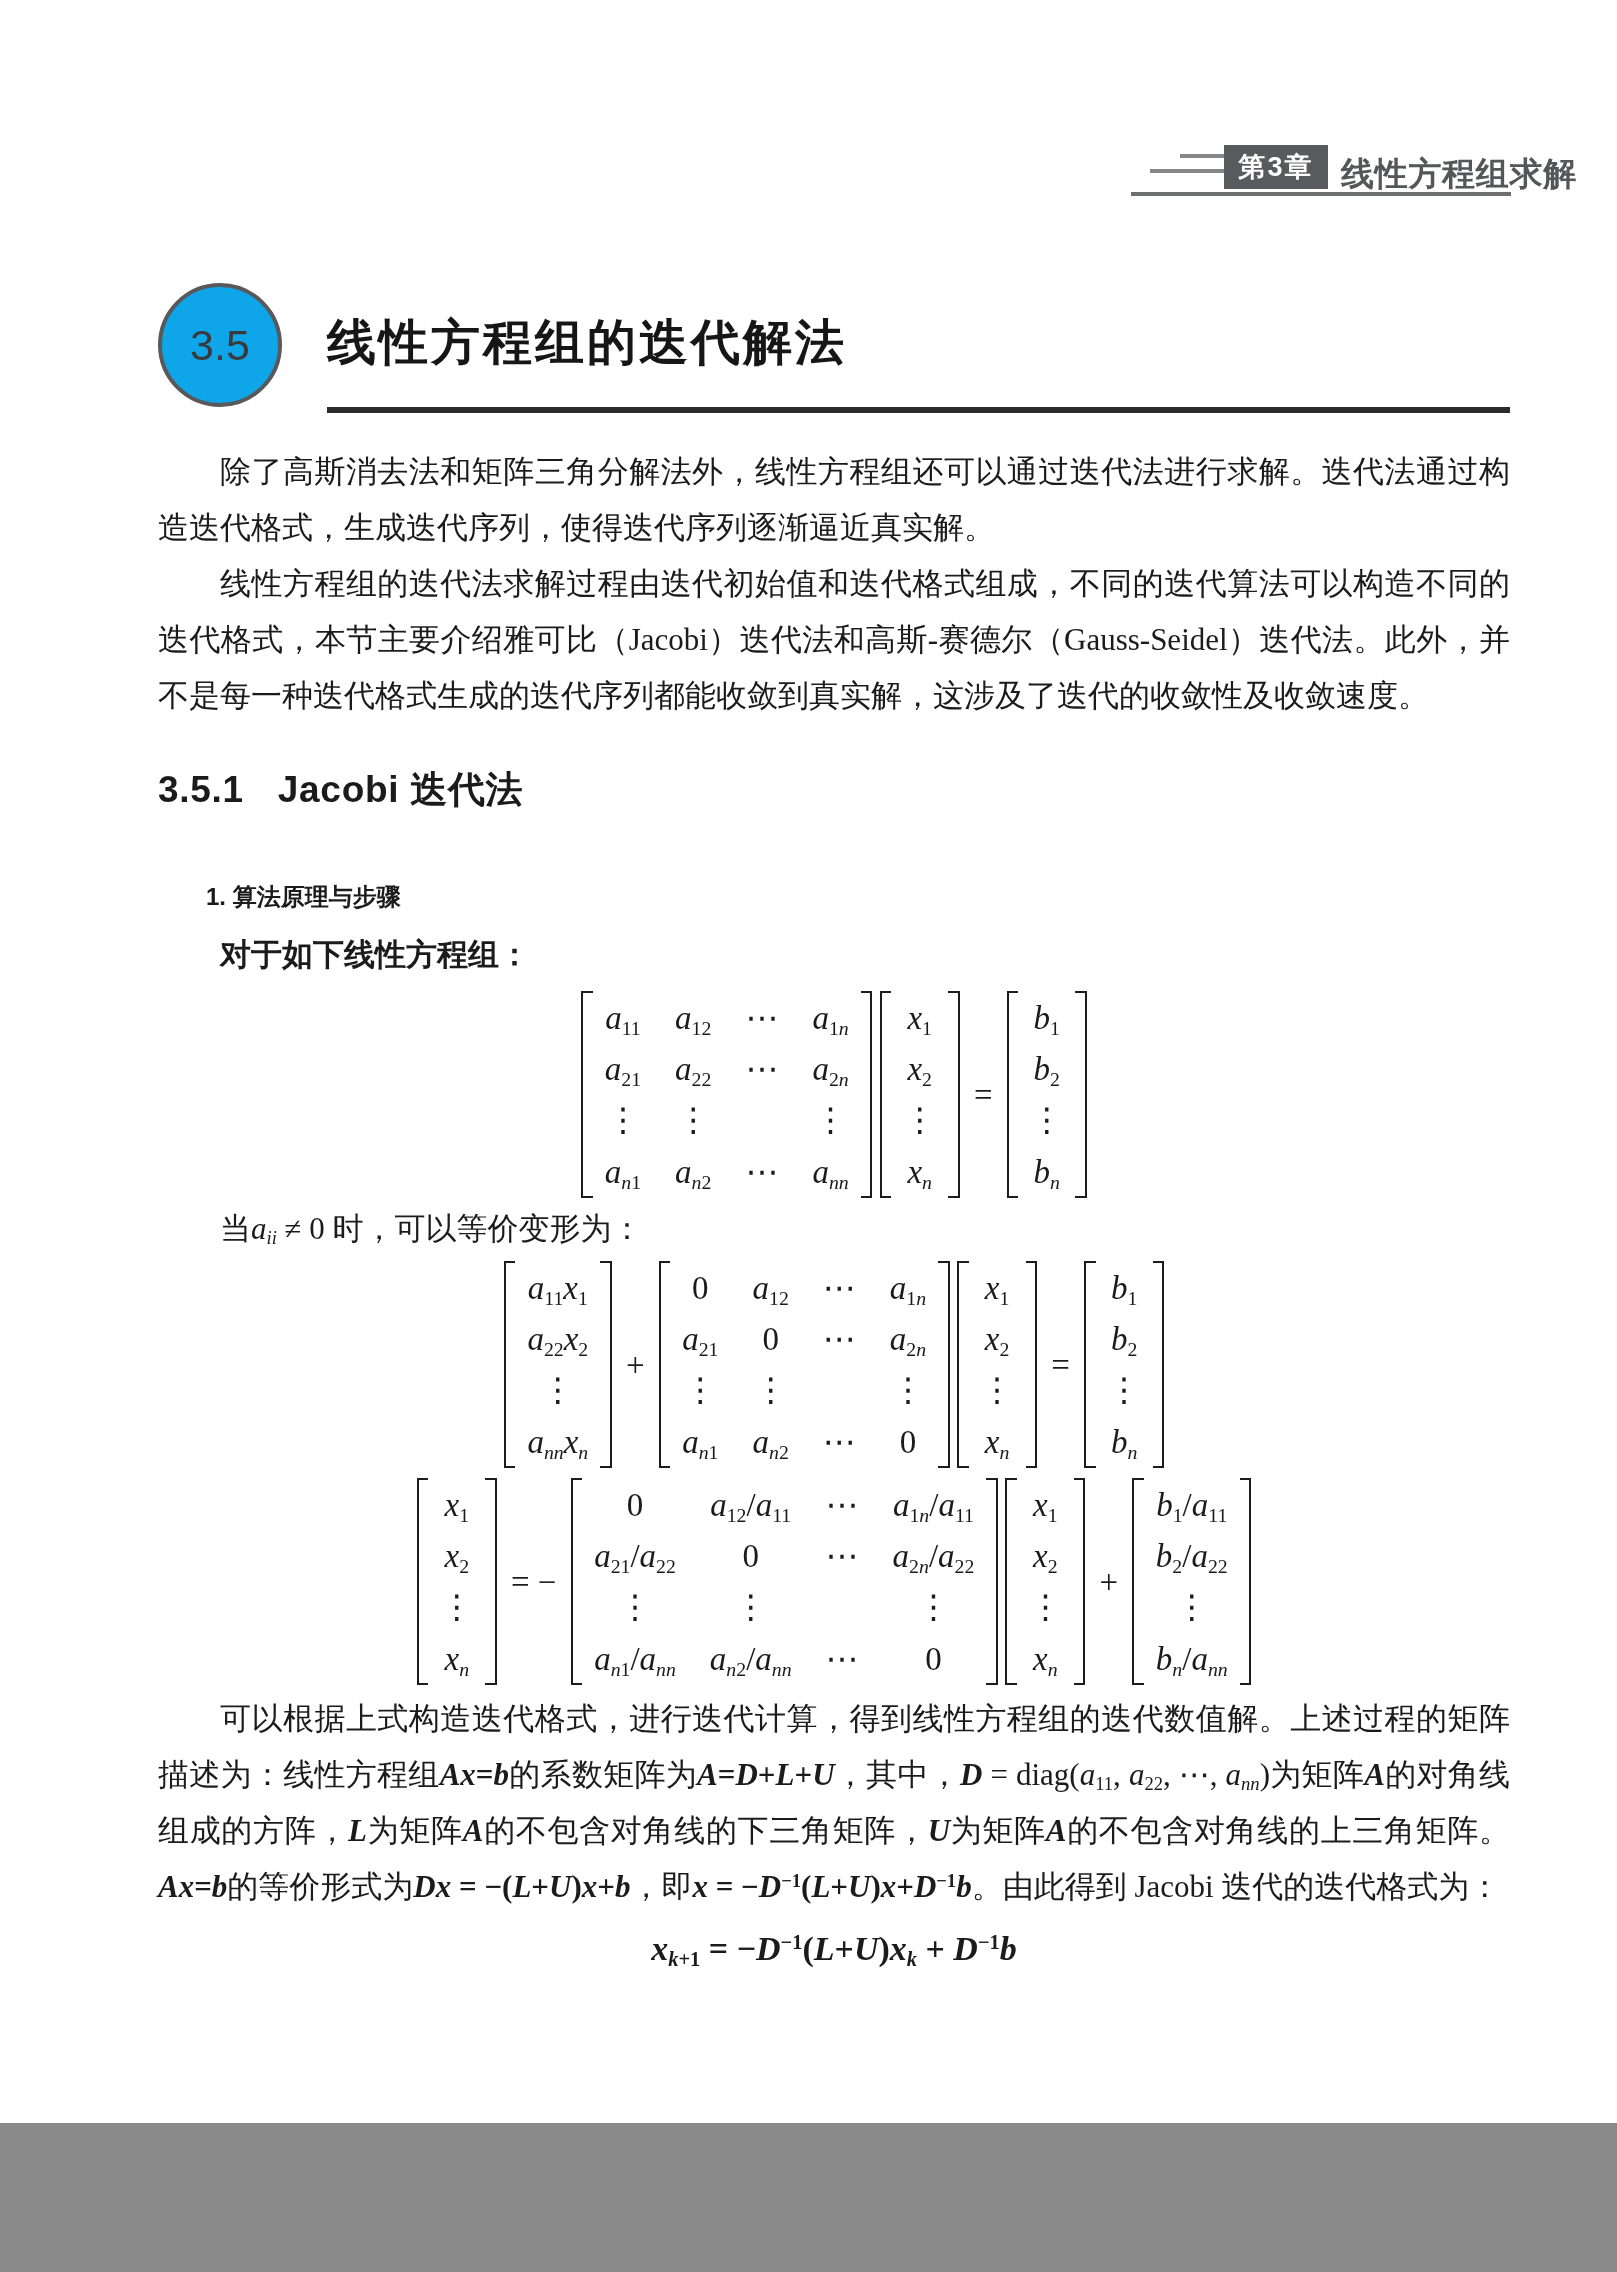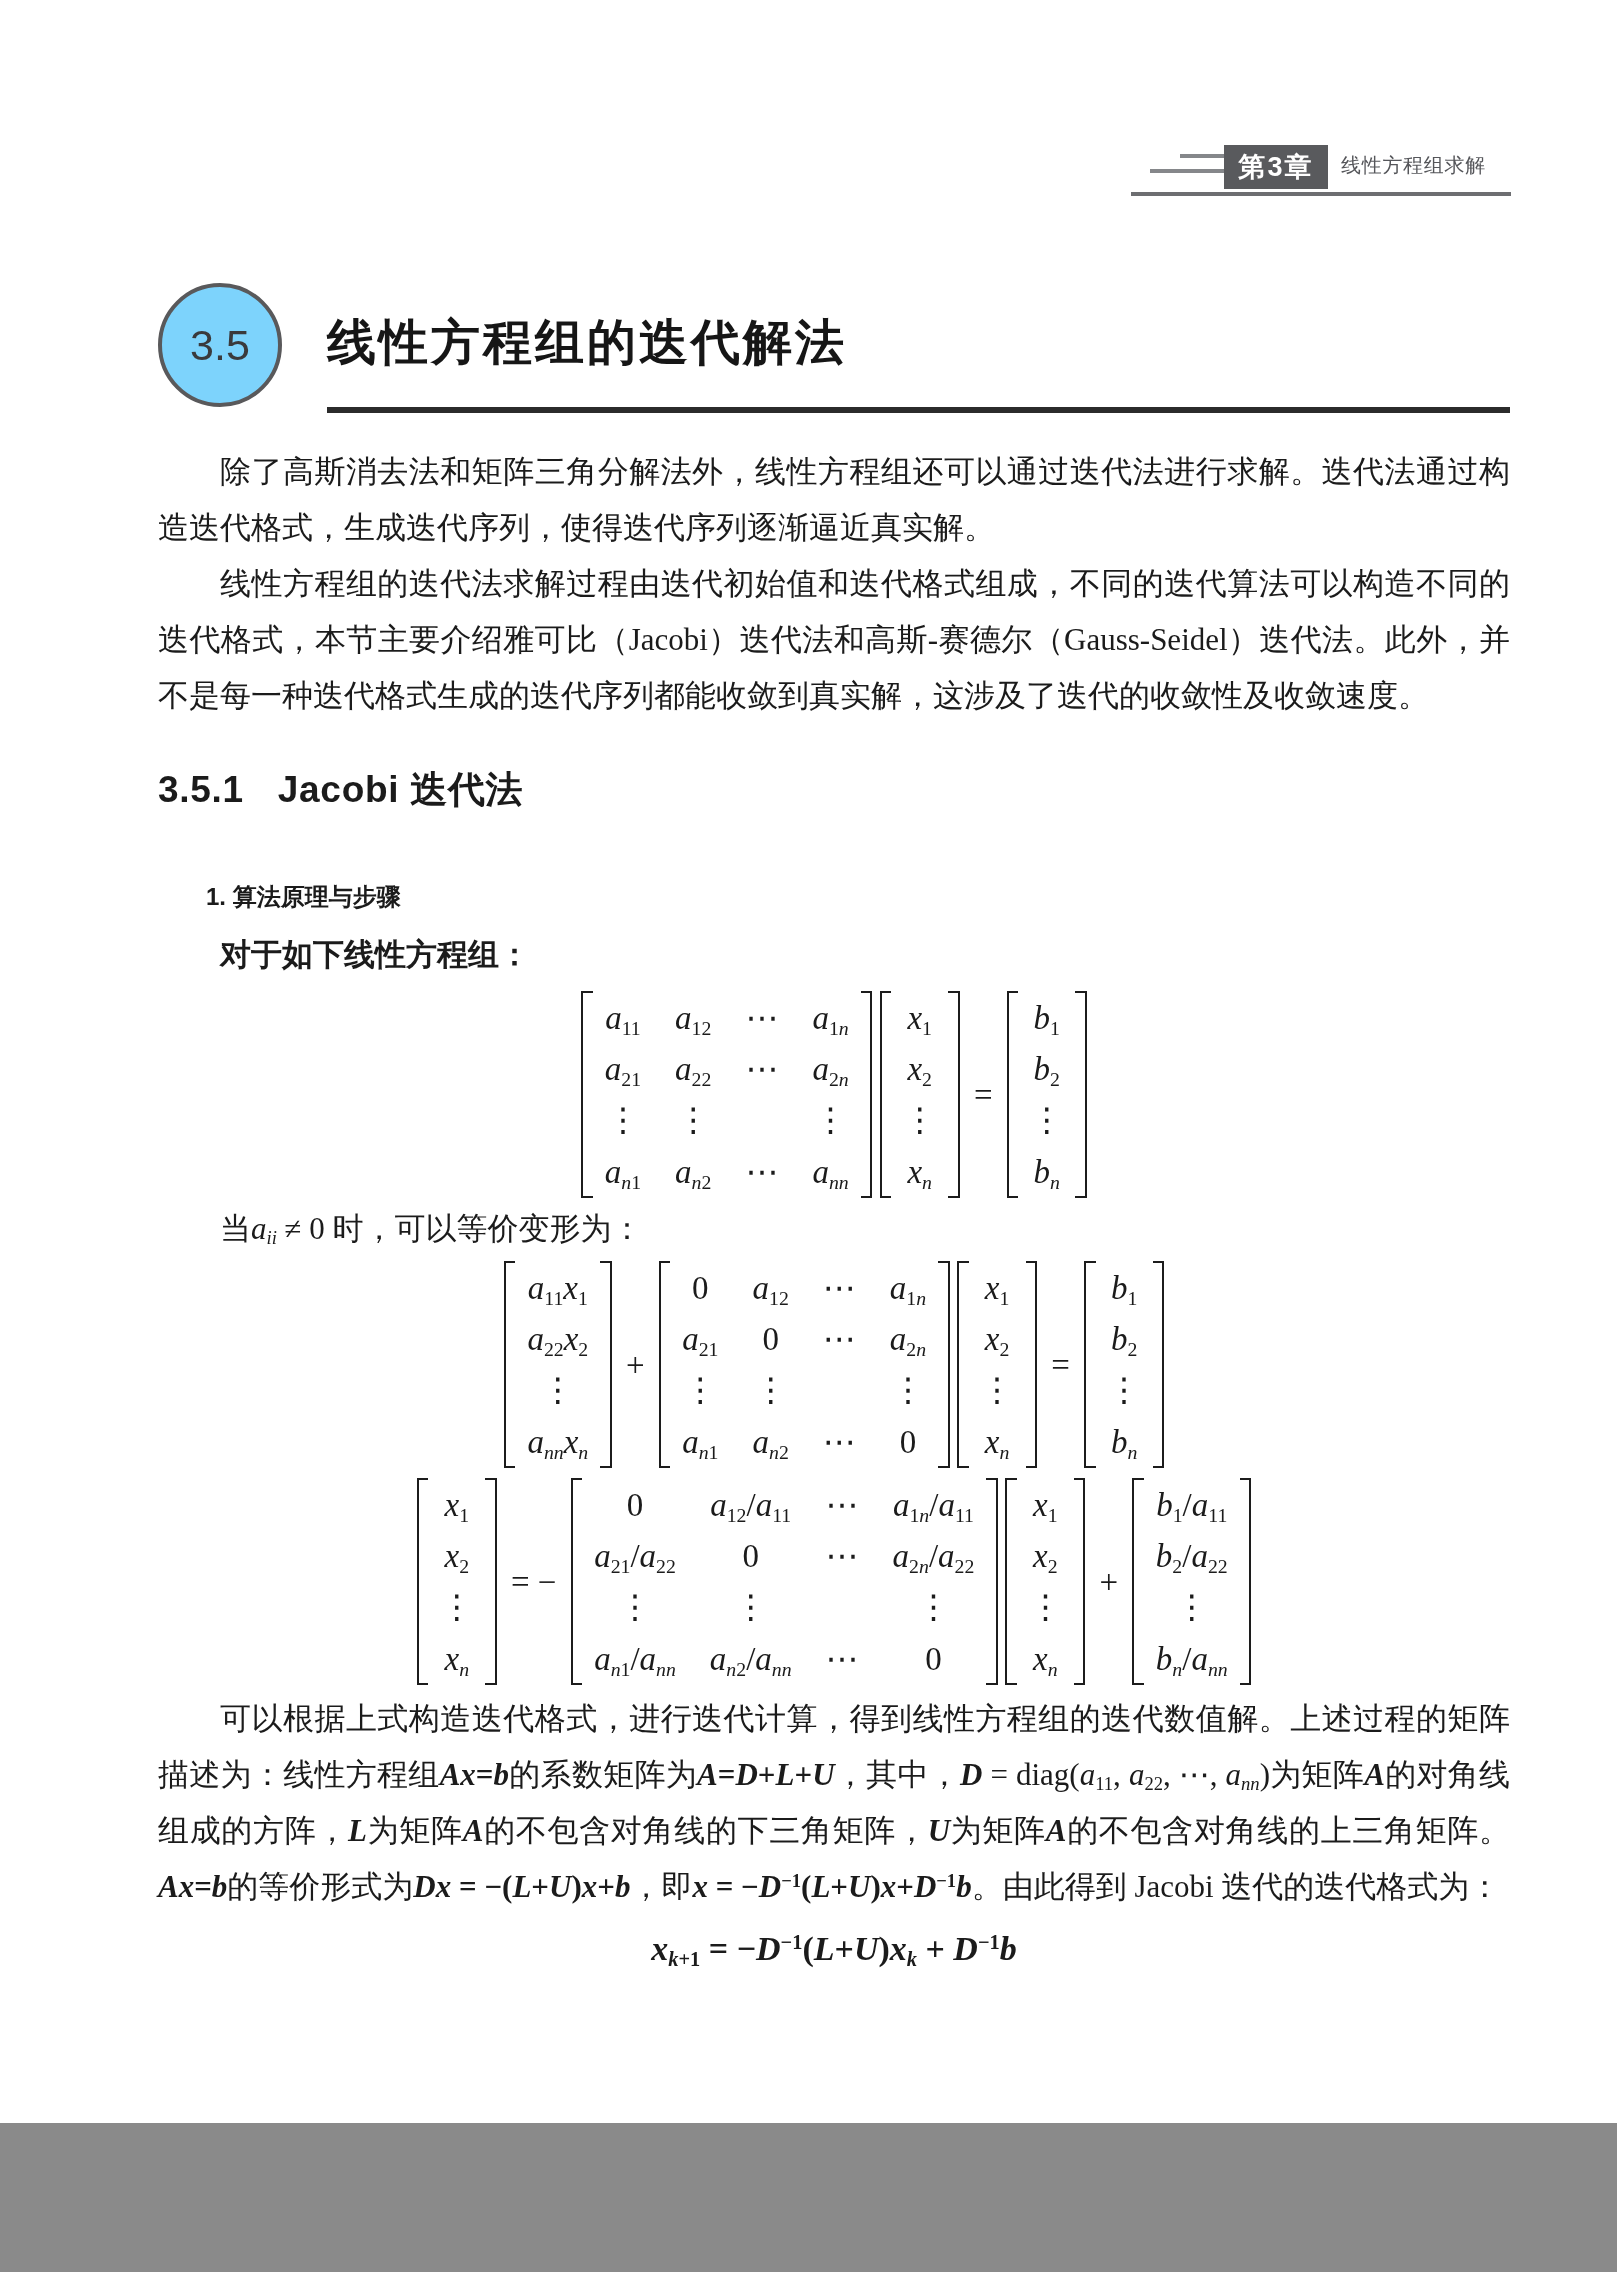--- a/index.html
+++ b/index.html
@@ -15,30 +15,30 @@
   .b-line1{left:49px;top:9px;width:44px;}
   .b-line2{left:19px;top:24px;width:74px;}
   .b-box{
     position:absolute;left:93px;top:0;width:104px;height:44px;background:#595a5d;
     color:#ffffff;display:flex;align-items:center;justify-content:center;
     font-family:"Liberation Sans","DejaVu Sans",sans-serif;font-weight:bold;
     font-size:27px;letter-spacing:2.2px;
   }
   .b-title{
     position:absolute;left:210px;top:7.4px;
-    font-family:"Liberation Sans","DejaVu Sans",sans-serif;font-weight:normal;
-    font-size:20px;color:#55565a;letter-spacing:0.7px;white-space:nowrap;
+    font-family:"Liberation Sans","DejaVu Sans",sans-serif;font-weight:bold;
+    font-size:33px;color:#55565a;letter-spacing:0.7px;white-space:nowrap;
   }
   .b-underline{position:absolute;left:0;top:47px;width:380px;height:4.4px;background:#6d6e71;}
 
   
   .section-head{position:absolute;left:158px;top:283px;width:1352px;height:141px;}
   .sec-circle{
     position:absolute;left:0;top:0;width:124px;height:124px;border-radius:50%;
-    background:#7dd3fc;border:4.4px solid #59595b;box-sizing:border-box;
+    background:#0ea5e9;border:4.4px solid #59595b;box-sizing:border-box;
     display:flex;align-items:center;justify-content:center;
     font-family:"Liberation Sans","DejaVu Sans",sans-serif;font-size:43px;color:#3a3a3c;
   }
   .sec-title{
     position:absolute;left:169px;top:27px;
     font-family:"Liberation Sans","DejaVu Sans",sans-serif;font-weight:bold;
     font-size:49px;color:#161616;letter-spacing:3px;white-space:nowrap;
   }
   .sec-underline{position:absolute;left:169px;top:124px;right:0;height:6px;background:#2b2b2b;}
 

